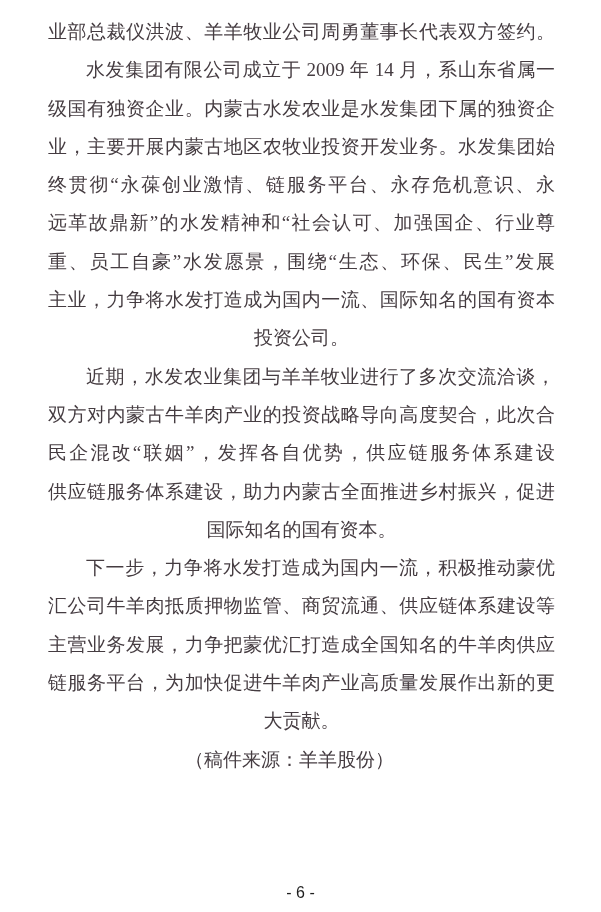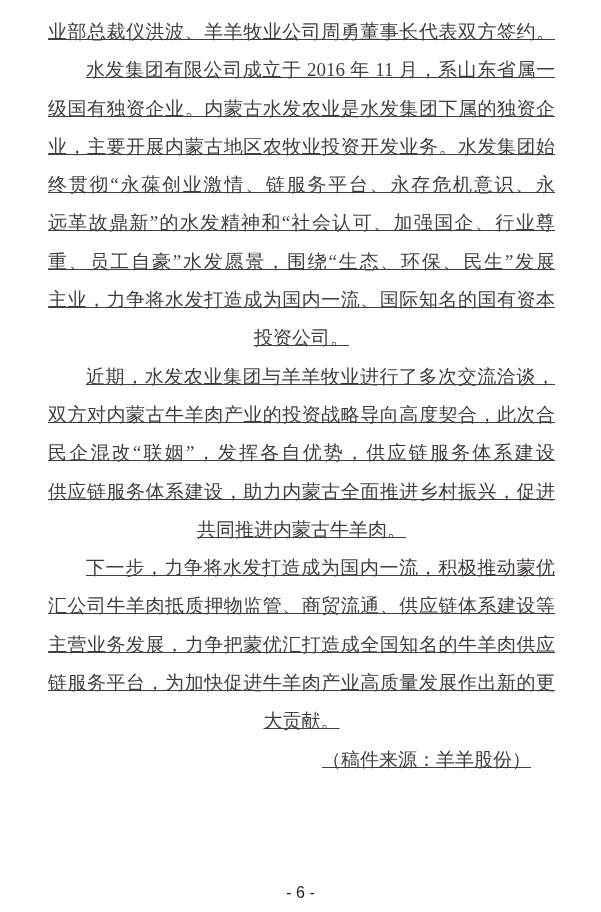--- a/index.html
+++ b/index.html
@@ -15,73 +15,72 @@
     overflow: hidden;
     font-family: "Liberation Serif", "DejaVu Serif", serif;
   }
   .content {
     position: absolute;
     left: 48px;
     top: 13px;
     width: 507px;
     color: #453c41;
     font-size: 19px;
-    text-decoration: underline;
   }
   .line {
     height: 38.3px;
     line-height: 38.3px;
     white-space: nowrap;
     overflow: visible;
   }
   .line.fill {
     white-space: normal;
     text-align: justify;
     text-align-last: justify;
   }
   .line.indent {
     text-indent: 38px;
   }
   .line.plain {
     text-align: center;
   }
   .line.right {
-    text-align: right;
+    text-align: center;
     padding-right: 24px;
   }
   .footer {
     position: absolute;
     left: 0;
     top: 884px;
     width: 601px;
     text-align: center;
     color: #1f1f1f;
     font-size: 16px;
     font-family: "Liberation Sans", "DejaVu Sans", sans-serif;
   }
 </style>
 </head>
 <body>
 
 <div class="page">
   <div class="content">
     <div class="line fill">业部总裁仪洪波、羊羊牧业公司周勇董事长代表双方签约。</div>
-    <div class="line fill indent">水发集团有限公司成立于 2016 年 11 月，系山东省属一</div>
+    <div class="line fill indent">水发集团有限公司成立于 2009 年 14 月，系山东省属一</div>
     <div class="line fill">级国有独资企业。内蒙古水发农业是水发集团下属的独资企</div>
     <div class="line fill">业，主要开展内蒙古地区农牧业投资开发业务。水发集团始</div>
     <div class="line fill">终贯彻“永葆创业激情、链服务平台、永存危机意识、永</div>
     <div class="line fill">远革故鼎新”的水发精神和“社会认可、加强国企、行业尊</div>
     <div class="line fill">重、员工自豪”水发愿景，围绕“生态、环保、民生”发展</div>
     <div class="line fill">主业，力争将水发打造成为国内一流、国际知名的国有资本</div>
     <div class="line plain">投资公司。</div>
     <div class="line fill indent">近期，水发农业集团与羊羊牧业进行了多次交流洽谈，</div>
     <div class="line fill">双方对内蒙古牛羊肉产业的投资战略导向高度契合，此次合</div>
     <div class="line fill">民企混改“联姻”，发挥各自优势，供应链服务体系建设</div>
     <div class="line fill">供应链服务体系建设，助力内蒙古全面推进乡村振兴，促进</div>
-    <div class="line plain">共同推进内蒙古牛羊肉。</div>
+    <div class="line plain">国际知名的国有资本。</div>
     <div class="line fill indent">下一步，力争将水发打造成为国内一流，积极推动蒙优</div>
     <div class="line fill">汇公司牛羊肉抵质押物监管、商贸流通、供应链体系建设等</div>
     <div class="line fill">主营业务发展，力争把蒙优汇打造成全国知名的牛羊肉供应</div>
     <div class="line fill">链服务平台，为加快促进牛羊肉产业高质量发展作出新的更</div>
     <div class="line plain">大贡献。</div>
     <div class="line right">（稿件来源：羊羊股份）</div>
   </div>
   <div class="footer">- 6 -</div>
 </div>
 

